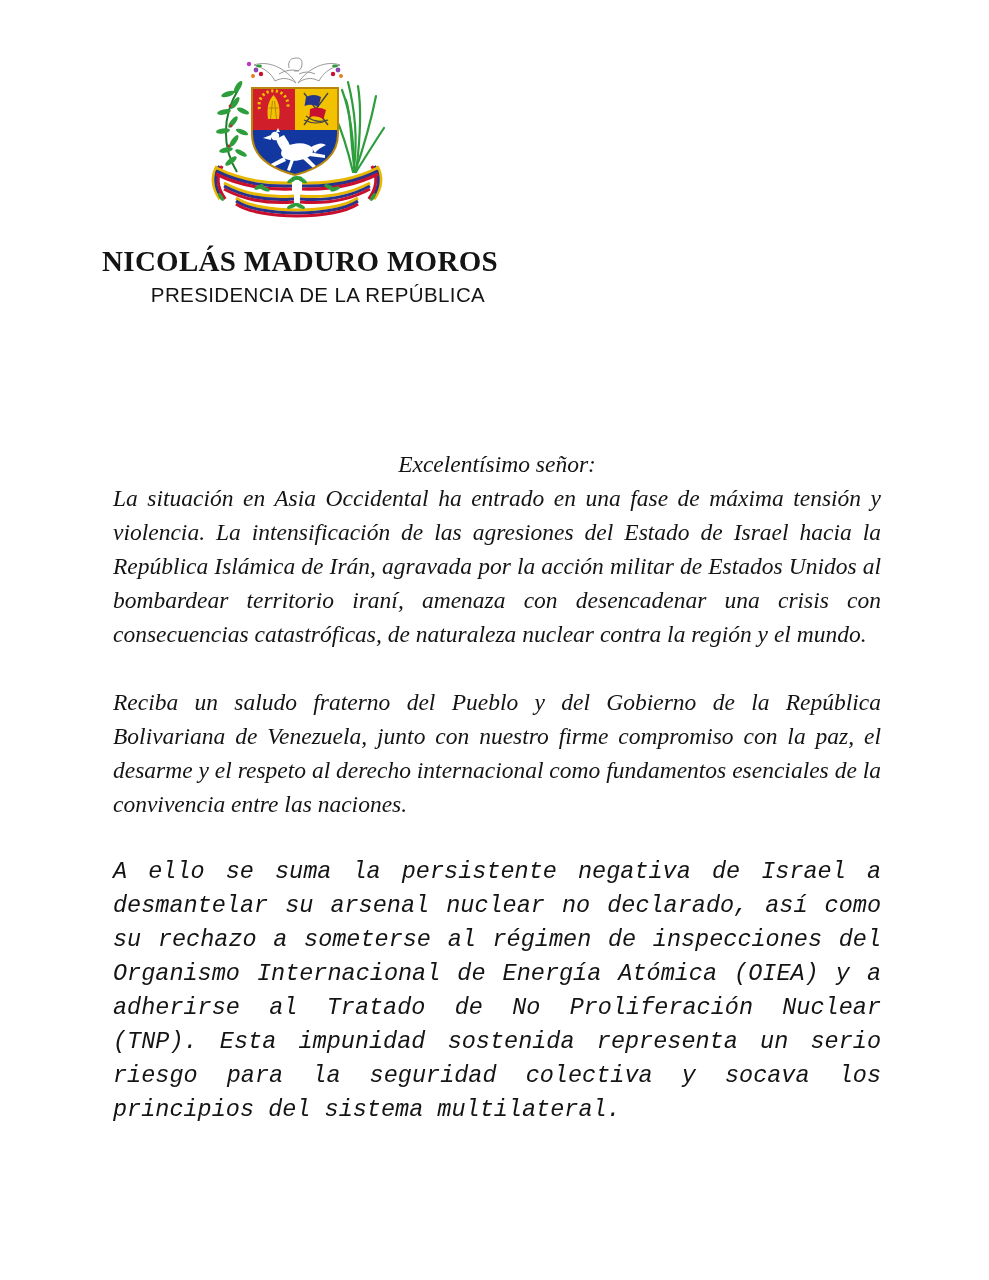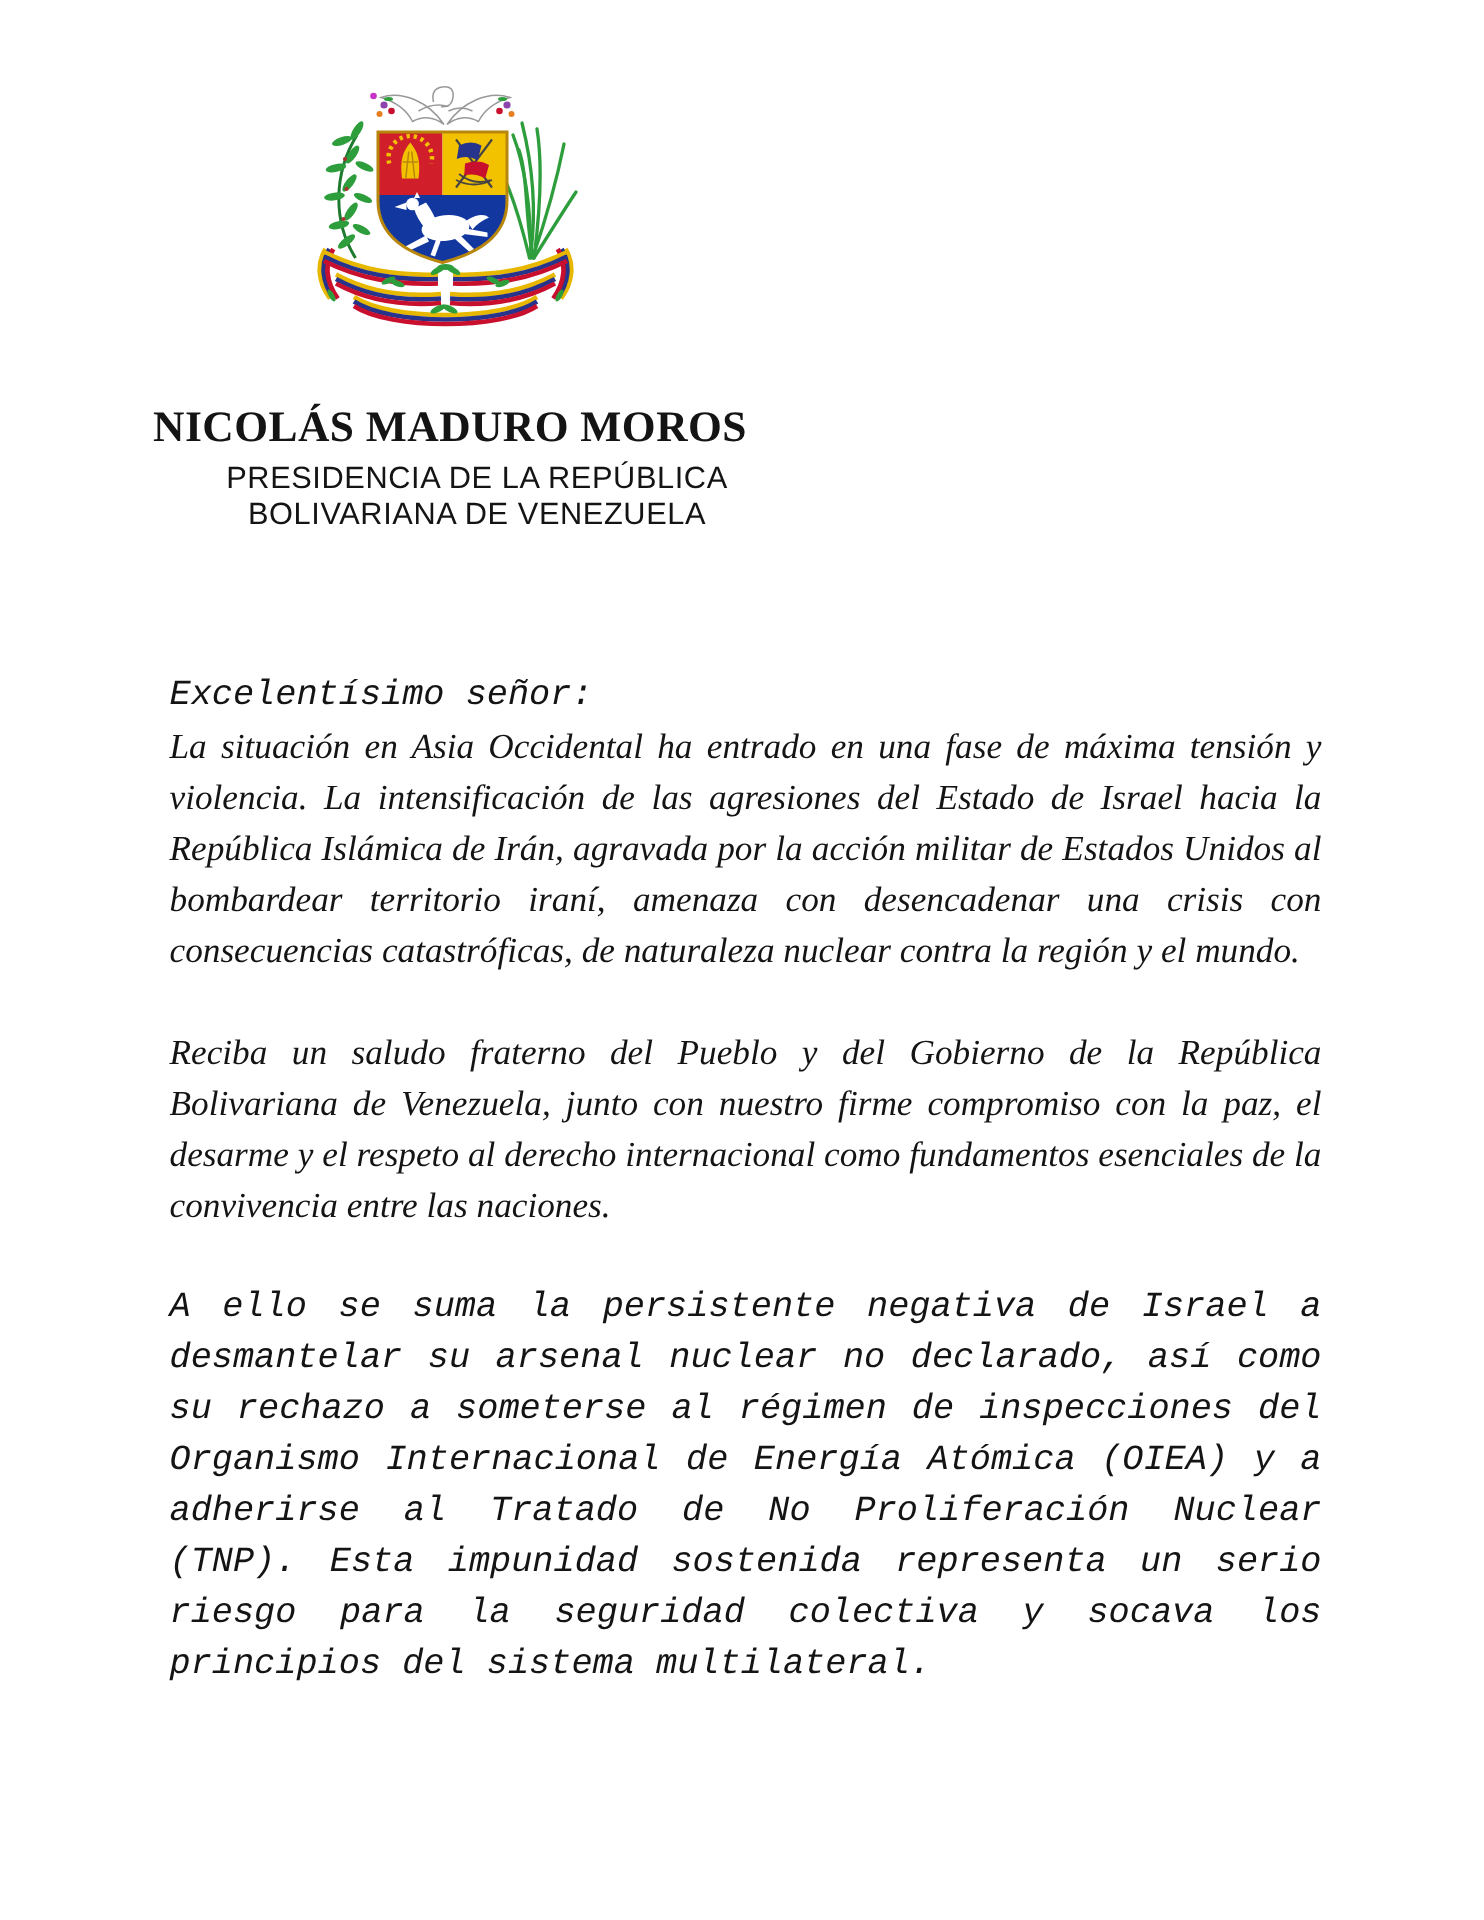--- a/index.html
+++ b/index.html
@@ -53,21 +53,20 @@
     width: 600px;
     text-align: center;
   }
   .sender-name {
     font-family: "Liberation Serif", serif;
     font-weight: 700;
     font-size: 29px;
     line-height: 34px;
     letter-spacing: 0.3px;
     white-space: nowrap;
-    margin-top: 24px;
   }
   .office-line {
     font-family: "Liberation Sans", sans-serif;
     font-size: 20.5px;
     line-height: 24px;
     letter-spacing: 0.4px;
     white-space: nowrap;
     padding-left: 36px;
   }
   .office-line.first { margin-top: 5px; }
@@ -88,21 +87,21 @@
     position: absolute;
     left: 113px;
     top: 447px;
     width: 768px;
     font-family: "Liberation Serif", serif;
     font-style: italic;
     font-size: 23.5px;
     line-height: 34px;
     text-align: justify;
   }
-  .salutation { text-align: left; font-family: Liberation Mono, monospace; }
+  .salutation { text-align: center; }
   .letter-body p { margin: 0 0 34px 0; }
   .letter-body p:last-child { margin-bottom: 0; font-family: Liberation Mono, monospace; }
 </style>
 </head>
 <body>
 
 <div class="page">
 
   <svg class="emblem" viewBox="0 0 186 174" aria-hidden="true">
 
@@ -227,21 +226,20 @@
         <ellipse class="f-green" cx="0" cy="0" rx="5.5" ry="2" transform="translate(96,150) rotate(25)"></ellipse>
         <ellipse class="f-green" cx="0" cy="0" rx="4.5" ry="1.8" transform="translate(17,141) rotate(60)"></ellipse>
         <ellipse class="f-green" cx="0" cy="0" rx="4.5" ry="1.8" transform="translate(169,141) rotate(-60)"></ellipse>
       </g>
     </g>
   </svg>
 
   <div class="letterhead">
     <div class="sender-name">NICOLÁS MADURO MOROS</div>
     <div class="office-line first">PRESIDENCIA DE LA REPÚBLICA</div>
-    <div class="office-line">BOLIVARIANA DE VENEZUELA</div>
   </div>
 
 
   <div class="letter-body">
     <div class="salutation">Excelentísimo señor:</div>
     <p>La situación en Asia Occidental ha entrado en una fase de máxima tensión y violencia. La intensificación de las agresiones del Estado de Israel hacia la República Islámica de Irán, agravada por la acción militar de Estados Unidos al bombardear territorio iraní, amenaza con desencadenar una crisis con consecuencias catastróficas, de naturaleza nuclear contra la región y el mundo.</p>
     <p>Reciba un saludo fraterno del Pueblo y del Gobierno de la República Bolivariana de Venezuela, junto con nuestro firme compromiso con la paz, el desarme y el respeto al derecho internacional como fundamentos esenciales de la convivencia entre las naciones.</p>
     <p>A ello se suma la persistente negativa de Israel a desmantelar su arsenal nuclear no declarado, así como su rechazo a someterse al régimen de inspecciones del Organismo Internacional de Energía Atómica (OIEA) y a adherirse al Tratado de No Proliferación Nuclear (TNP). Esta impunidad sostenida representa un serio riesgo para la seguridad colectiva y socava los principios del sistema multilateral.</p>
   </div>
 

